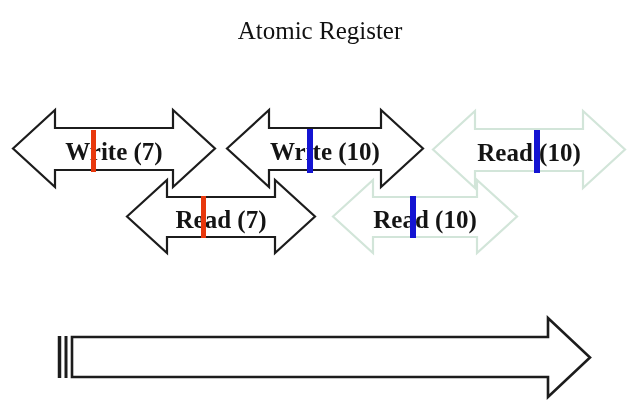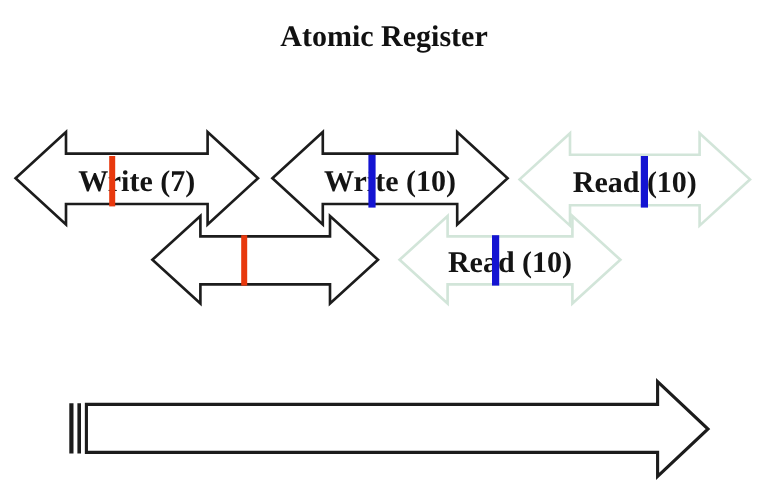--- a/index.html
+++ b/index.html
@@ -17,21 +17,21 @@
   }
   .page-title {
     position: absolute;
     left: 0;
     top: 17px;
     width: 640px;
     text-align: center;
     font-size: 25px;
     line-height: 28px;
     color: #111111;
-    font-weight: 700;
+    font-weight: 400;
   }
   svg.op-arrow {
     position: absolute;
     overflow: visible;
   }
   svg.op-arrow polygon {
     fill: none;
     stroke-width: 2.2;
     stroke-linejoin: miter;
   }
@@ -86,20 +86,21 @@
     <polygon points="2,38.5 42,2 42,19 150,19 150,2 190,38.5 150,75 150,59 42,59 42,75" style="stroke: rgb(28, 28, 28);"></polygon>
   </svg>
 
   <svg class="op-arrow" style="left:331px; top:178px" width="188" height="77">
     <polygon points="2,38.5 42,2 42,19 146,19 146,2 186,38.5 146,75 146,59 42,59 42,75" style="stroke: rgb(210, 229, 217);"></polygon>
   </svg>
 
   <div class="op-label" style="left:14px;  top:138px">Write (7)</div>
   <div class="op-label" style="left:225px; top:138px">Write (10)</div>
   <div class="op-label" style="left:429px; top:139px">Read (10)</div>
+  <div class="op-label" style="left:121px; top:206px">Read (7)</div>
   <div class="op-label" style="left:325px; top:206px">Read (10)</div>
 
   <div class="lin-bar" style="left: 91px; top: 130px; width: 5px; height: 42px; background: rgb(232, 56, 13);"></div>
   <div class="lin-bar" style="left: 307px; top: 129px; width: 6px; height: 44px; background: rgb(20, 20, 210);"></div>
   <div class="lin-bar" style="left: 534px; top: 130px; width: 6px; height: 43px; background: rgb(20, 20, 210);"></div>
   <div class="lin-bar" style="left: 201px; top: 196px; width: 5px; height: 42px; background: rgb(232, 56, 13);"></div>
   <div class="lin-bar" style="left: 410px; top: 196px; width: 6px; height: 42px; background: rgb(20, 20, 210);"></div>
 
   <svg class="timeline" style="left:45px; top:305px" width="560" height="96">
     <path d="M 27,32 L 503,32 L 503,13 L 545,52.5 L 503,92 L 503,72 L 27,72 Z" style="stroke: rgb(28, 28, 28);"></path>

